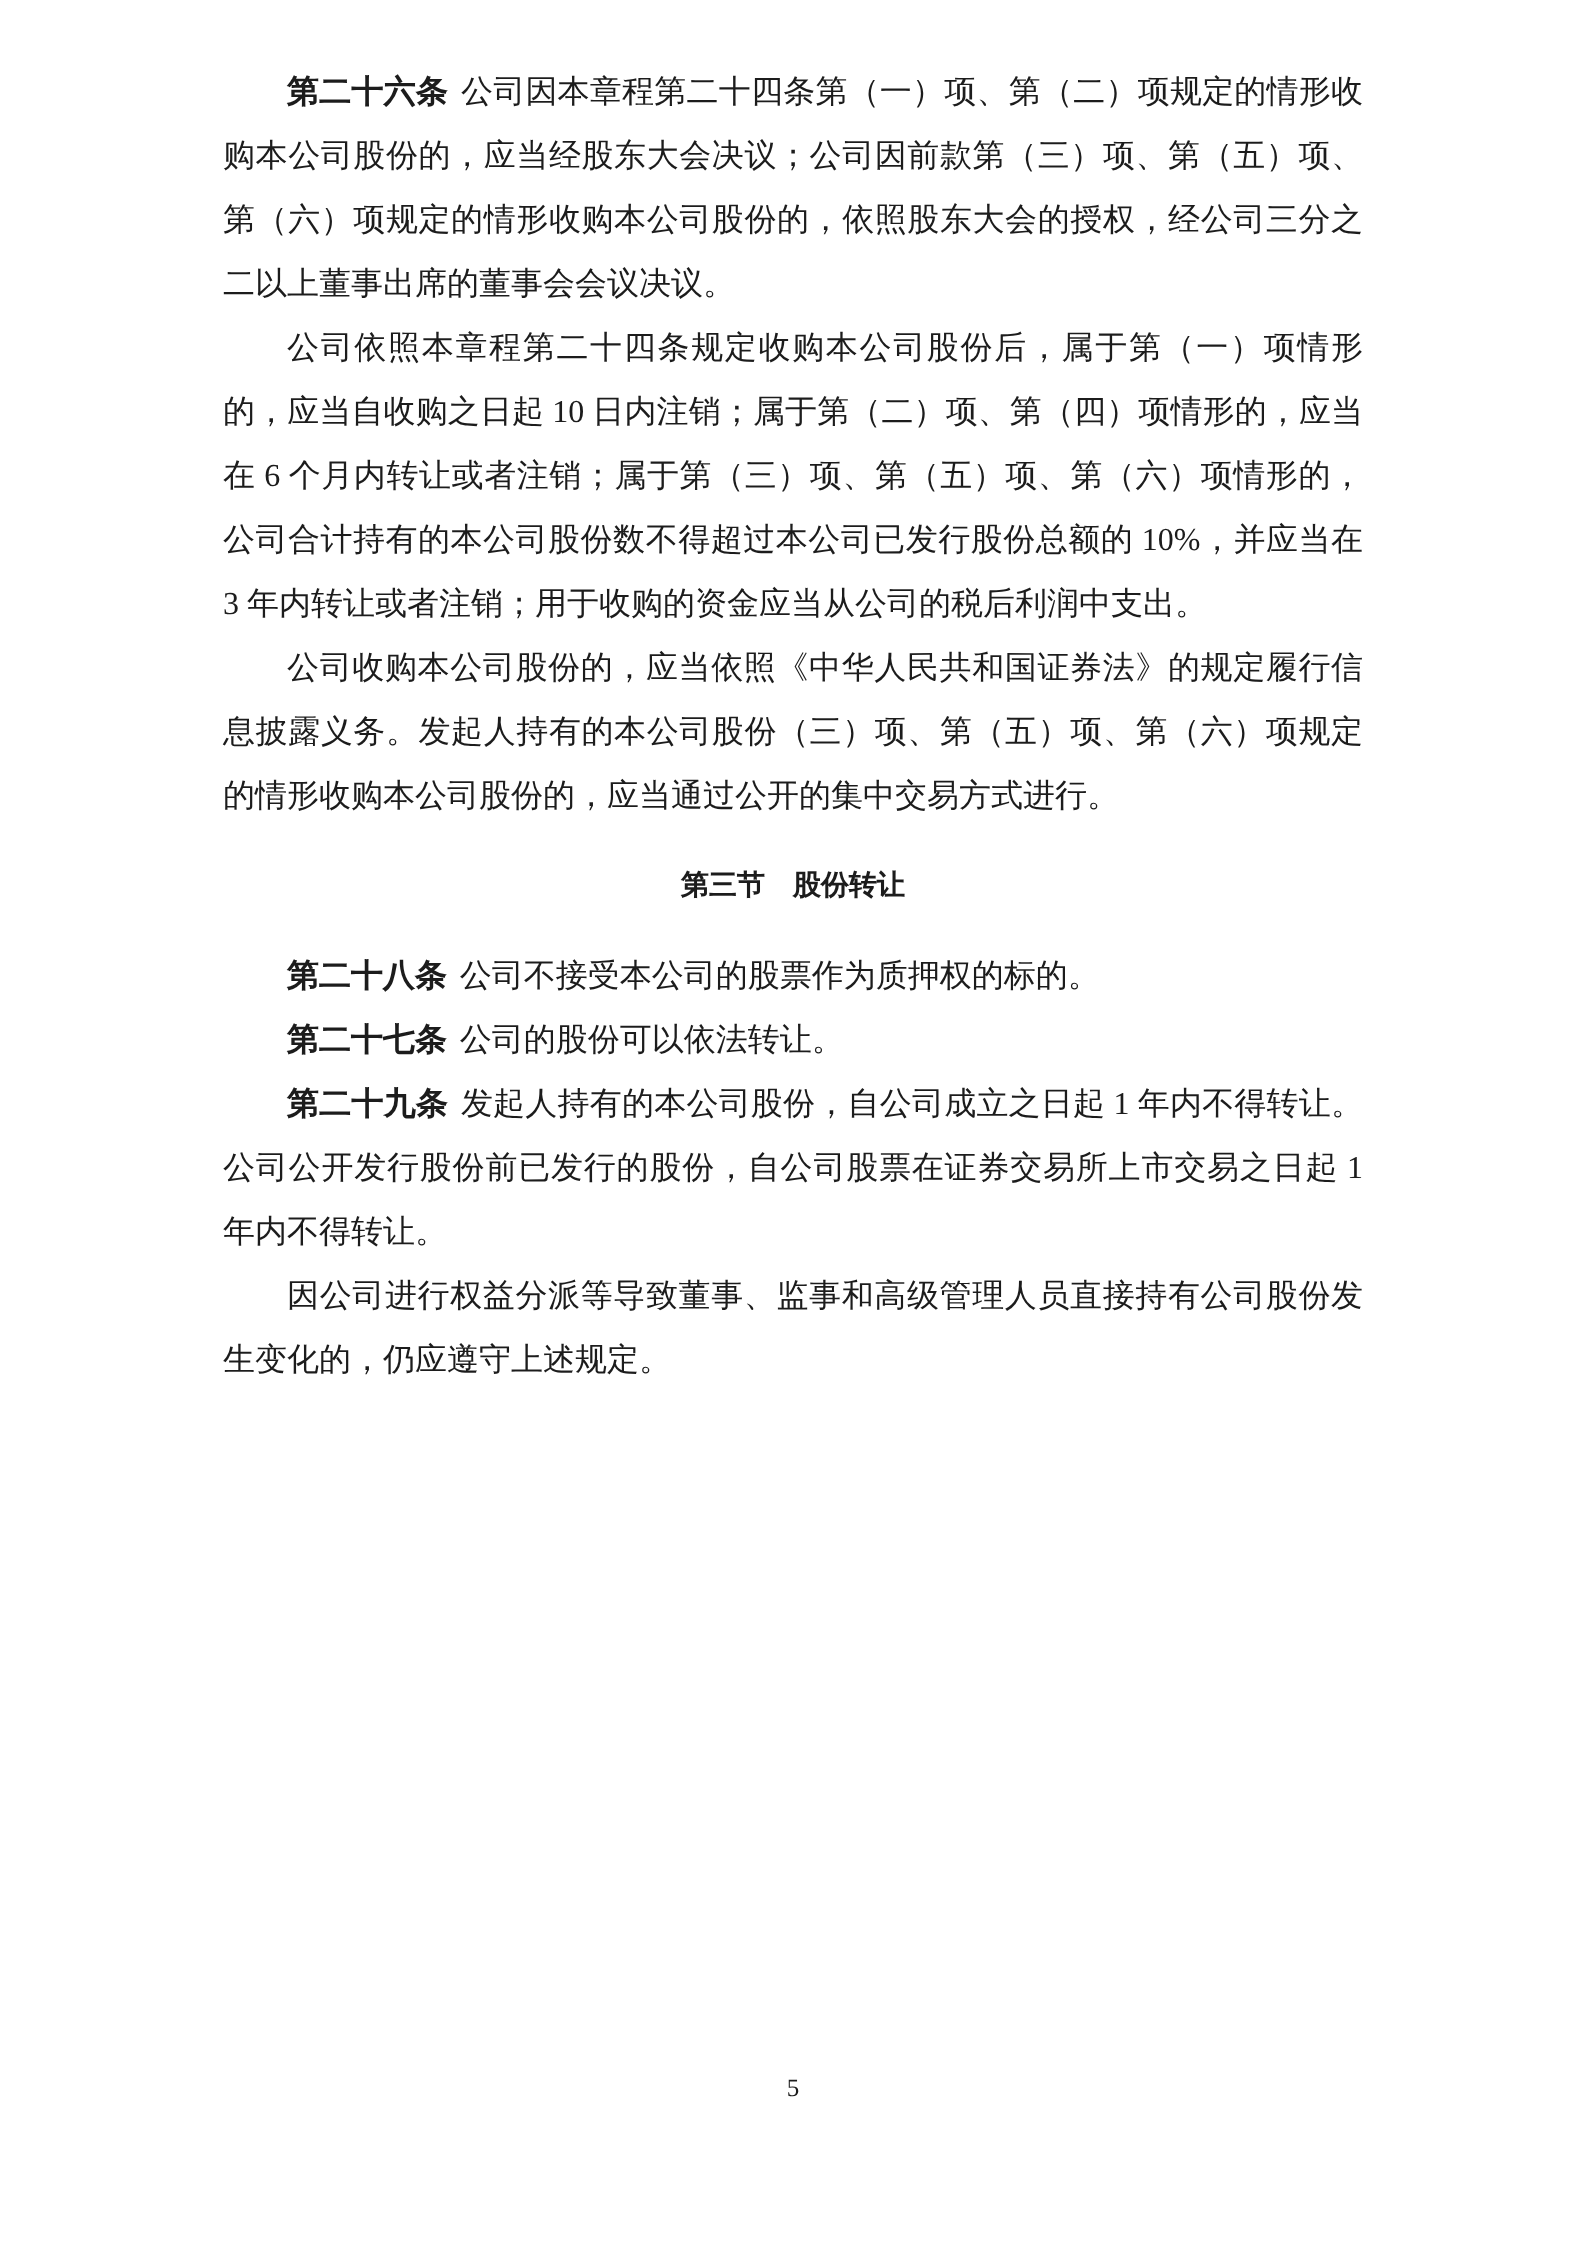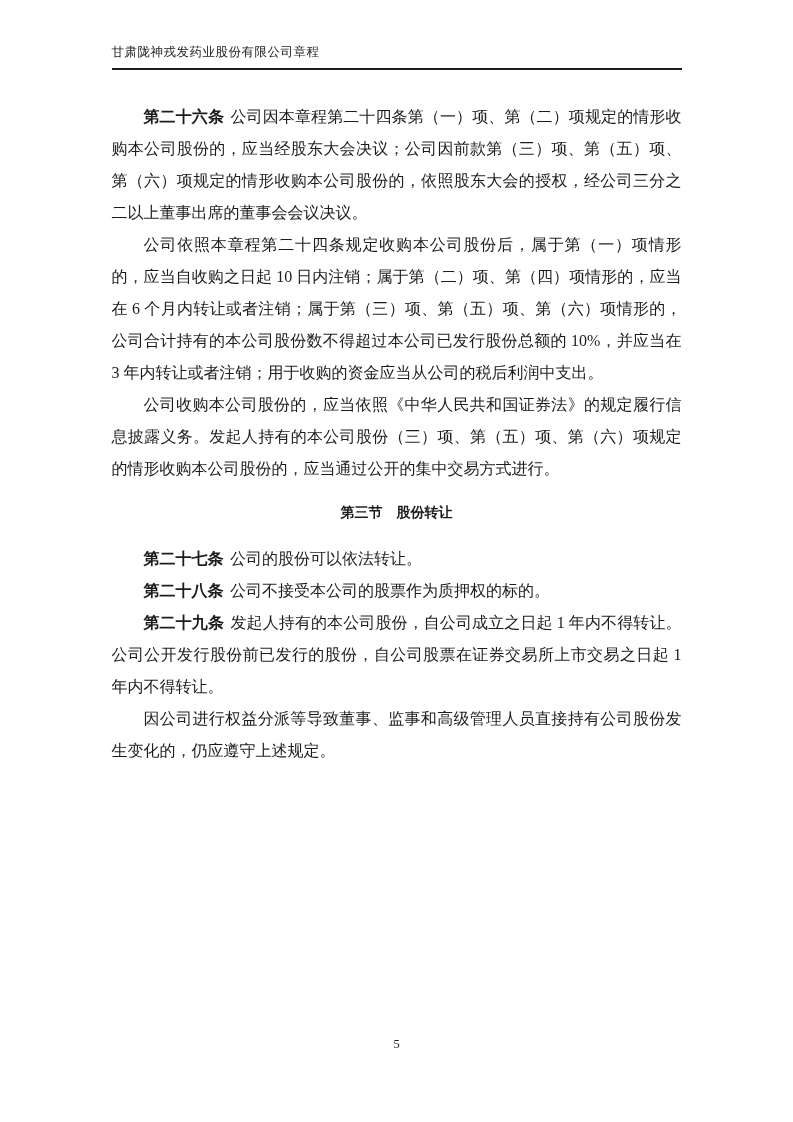--- a/index.html
+++ b/index.html
@@ -62,37 +62,34 @@
     text-align: center;
     font-size: 12.5px;
     line-height: 16px;
   }
 </style>
 </head>
 <body>
 
 <div class="page">
 
-  <header class="page-header">
-    <div class="header-title">甘肃陇神戎发药业股份有限公司章程</div>
-  </header>
 
   <main class="doc-body">
 
     <p class="para"><span class="lead">第二十六条</span><span>公司因本章程第二十四条第（一）项、第（二）项规定的情形收购本公司股份的，应当经股东大会决议；公司因前款第（三）项、第（五）项、第（六）项规定的情形收购本公司股份的，依照股东大会的授权，经公司三分之二以上董事出席的董事会会议决议。</span></p>
 
     <p class="para">公司依照本章程第二十四条规定收购本公司股份后，属于第（一）项情形的，应当自收购之日起 10 日内注销；属于第（二）项、第（四）项情形的，应当在 6 个月内转让或者注销；属于第（三）项、第（五）项、第（六）项情形的，公司合计持有的本公司股份数不得超过本公司已发行股份总额的 10%，并应当在 3 年内转让或者注销；用于收购的资金应当从公司的税后利润中支出。</p>
 
     <p class="para">公司收购本公司股份的，应当依照《中华人民共和国证券法》的规定履行信息披露义务。发起人持有的本公司股份（三）项、第（五）项、第（六）项规定的情形收购本公司股份的，应当通过公开的集中交易方式进行。</p>
 
     <h2 class="section-heading">第三节　股份转让</h2>
 
+    <p class="para"><span class="lead">第二十八条</span><span>公司不接受本公司的股票作为质押权的标的。</span></p>
+
     <p class="para"><span class="lead">第二十七条</span><span>公司的股份可以依法转让。</span></p>
-
-    <p class="para"><span class="lead">第二十八条</span><span>公司不接受本公司的股票作为质押权的标的。</span></p>
 
     <p class="para"><span class="lead">第二十九条</span><span>发起人持有的本公司股份，自公司成立之日起 1 年内不得转让。公司公开发行股份前已发行的股份，自公司股票在证券交易所上市交易之日起 1 年内不得转让。</span></p>
 
 
 
     <p class="para">因公司进行权益分派等导致董事、监事和高级管理人员直接持有公司股份发生变化的，仍应遵守上述规定。</p>
 
   </main>
 
 </div>

